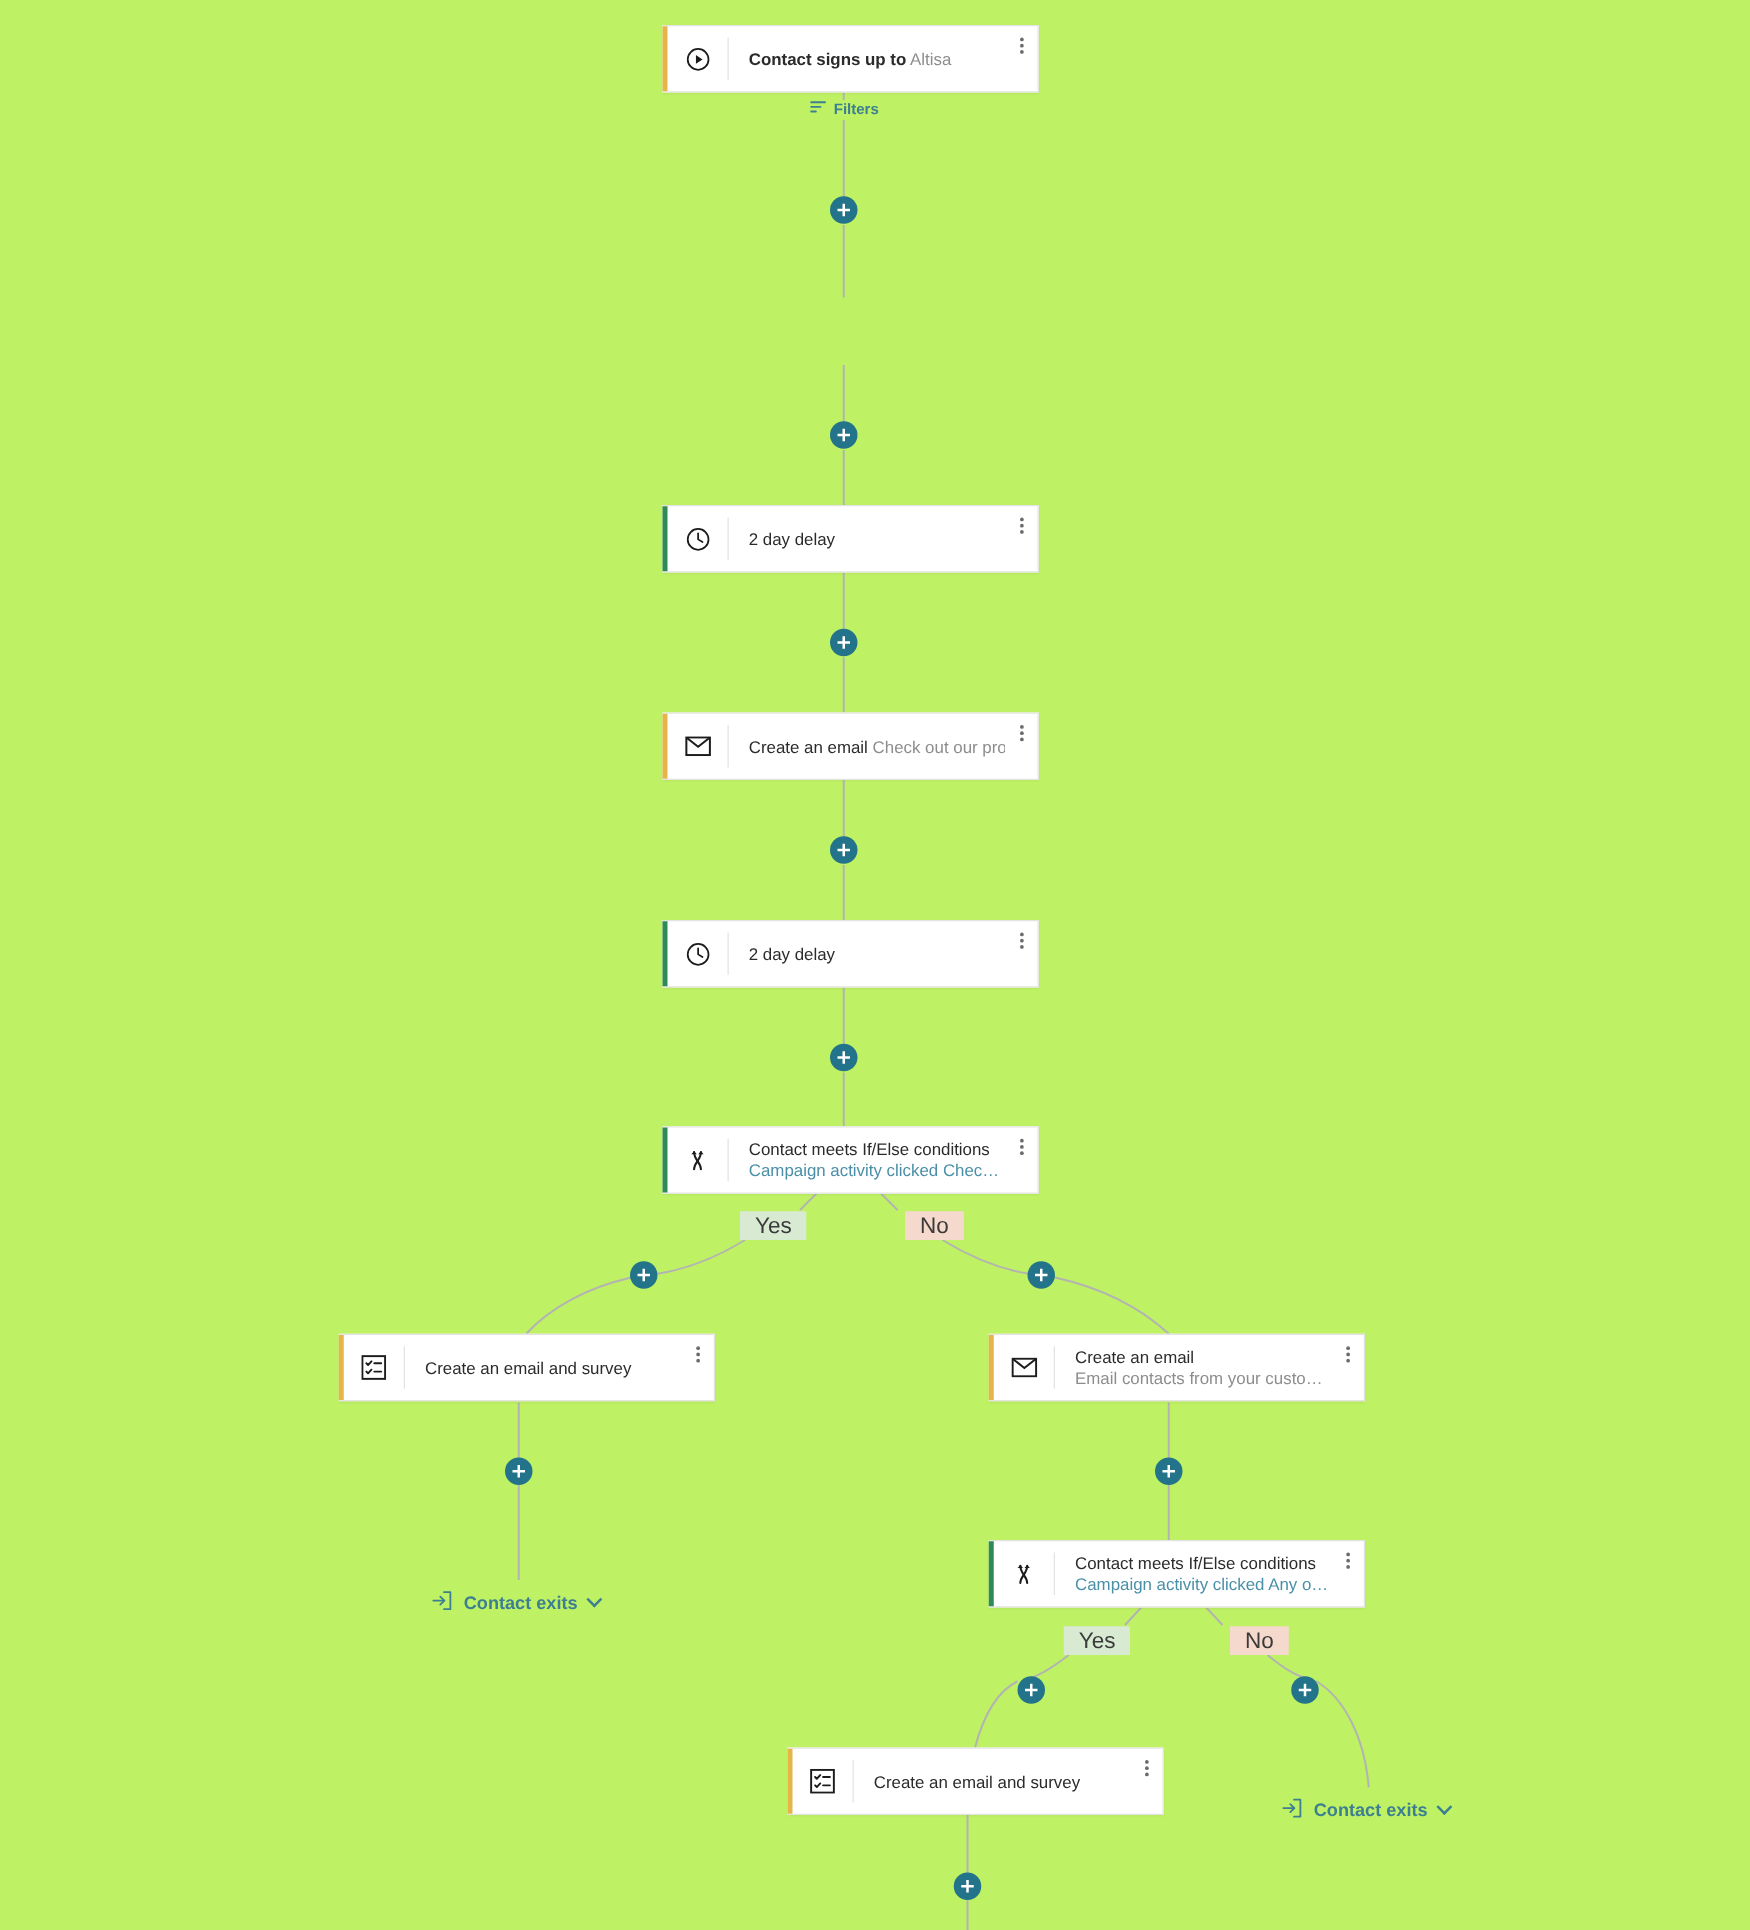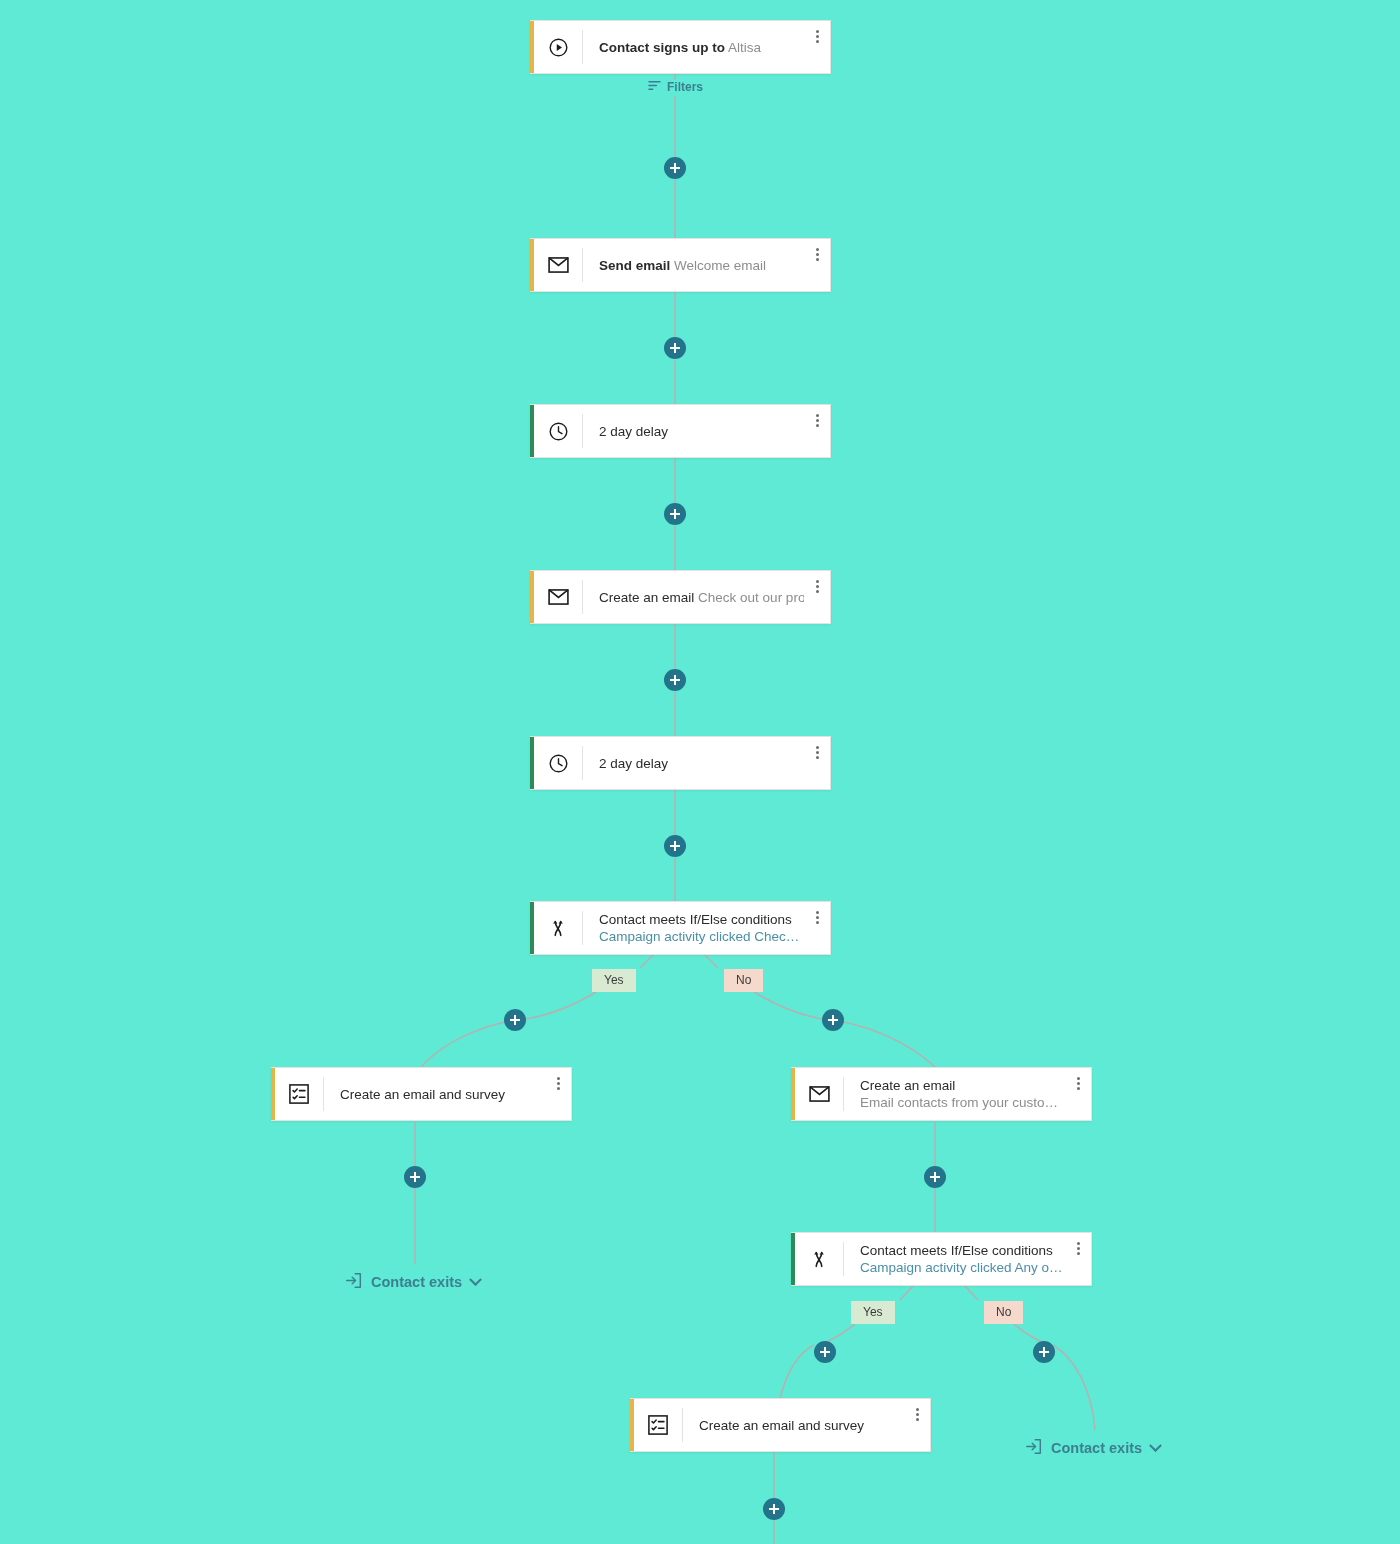--- a/index.html
+++ b/index.html
@@ -7,21 +7,21 @@
     width: 1400px;
     height: 1544px;
     background: #f5f4f2;
     font-family: "Liberation Sans", sans-serif;
     overflow: hidden;
   }
   #canvas {
     position: relative;
     width: 1400px;
     height: 1544px;
-    background: #5eead4;
+    background: #bef264;
   }
   #edges {
     position: absolute;
     left: 0; top: 0;
     width: 1400px;
     height: 1544px;
     pointer-events: none;
   }
 
   
@@ -109,21 +109,21 @@
     content: "";
     position: absolute;
     background: #fff;
   }
   .plus::before { width: 10px; height: 1.6px; }
   .plus::after  { width: 1.6px; height: 10px; }
 
   
   .pill {
     position: absolute;
-    font-size: 12px;
+    font-size: 18px;
     padding: 4px 12px;
     color: #3a3a3a;
     z-index: 4;
     line-height: 15px;
   }
   .pill.yes { background: #d9ead3; }
   .pill.no  { background: #f6d9cd; }
 
   
   .filters {
@@ -262,40 +262,20 @@
     </span>
     <span>Filters</span>
   </div>
 
   <div class="plus" style="left:664px; top:157px;"></div>
   <div class="plus" style="left:664px; top:337px;"></div>
   <div class="plus" style="left:664px; top:503px;"></div>
   <div class="plus" style="left:664px; top:669px;"></div>
   <div class="plus" style="left:664px; top:835px;"></div>
 
-  <div class="node acc-orange" style="left:530px; top:238px; width:301px;">
-    <div class="accent"></div>
-    <div class="icon-col">
-      <svg width="21" height="16" viewBox="0 0 22 17" fill="none" stroke="#1c1c1c" stroke-width="1.7">
-        <rect x="1" y="1" width="20" height="15"></rect>
-        <path d="M1 1 L11 9 L21 1"></path>
-      </svg>
-    </div>
-    <div class="sep"></div>
-    <div class="label-col">
-      <div class="line1"><span class="strong">Send email</span> <span class="muted">Welcome email</span></div>
-    </div>
-    <div class="kebab-col">
-      <span class="kebab">
-          <i></i>
-          <i></i>
-          <i></i>
-        </span>
-    </div>
-  </div>
 
   <div class="node acc-green" style="left:530px; top:404px; width:301px;">
     <div class="accent"></div>
     <div class="icon-col">
       <svg width="21" height="21" viewBox="0 0 24 24" fill="none" stroke="#1c1c1c" stroke-width="1.6">
         <circle cx="12" cy="12" r="9.5"></circle>
         <path d="M12 6.5 L12 12 L16 14.5" stroke-linecap="round"></path>
       </svg>
     </div>
     <div class="sep"></div>

